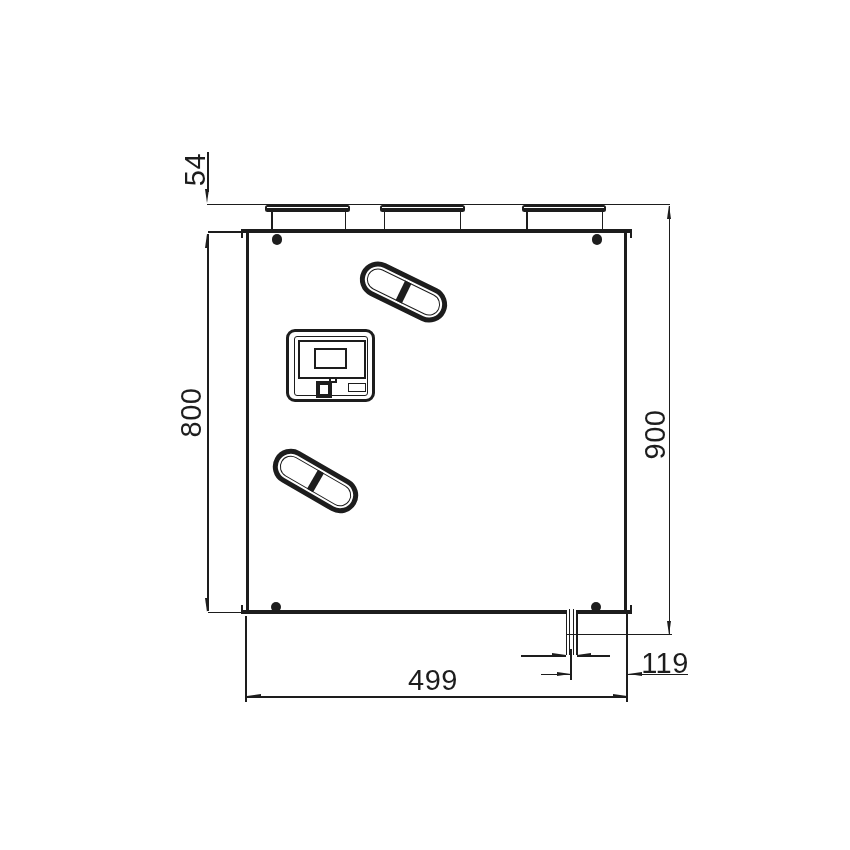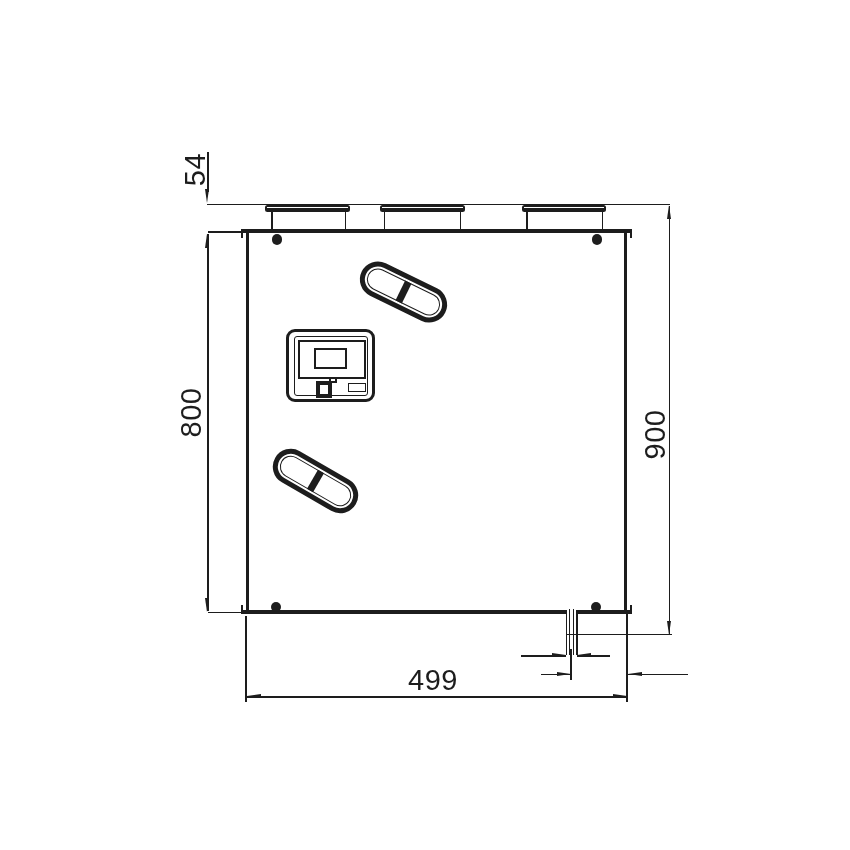--- a/index.html
+++ b/index.html
@@ -138,19 +138,20 @@
   <div class="ar right" style="left:612.8px;top:694.3px;"></div>
   <div class="ln" style="left:245.3px;top:616px;width:1.4px;height:86px;"></div>
   <div class="ln" style="left:626.2px;top:614px;width:1.4px;height:88px;"></div>
   <div class="dim" style="left:373px;top:665.5px;width:120px;">499</div>
 
   <div class="ln" style="left:541px;top:673.8px;width:30px;height:1.4px;"></div>
   <div class="ln" style="left:628px;top:673.8px;width:60px;height:1.4px;"></div>
   <div class="ar right" style="left:556.9px;top:671.8px;"></div>
   <div class="ar left" style="left:627.9px;top:671.8px;"></div>
   <div class="ln" style="left:570.4px;top:649px;width:1.2px;height:31px;"></div>
+  <div class="dim" style="left:615px;top:648.5px;width:100px;">119</div>
 
   <div class="ln" style="left:521px;top:655.3px;width:45px;height:1.4px;"></div>
   <div class="ln" style="left:576.6px;top:655.3px;width:33px;height:1.4px;"></div>
   <div class="ar right" style="left:552.3px;top:653.3px;"></div>
   <div class="ar left" style="left:576.8px;top:653.3px;"></div>
 
 </div>
 
 </body></html>

